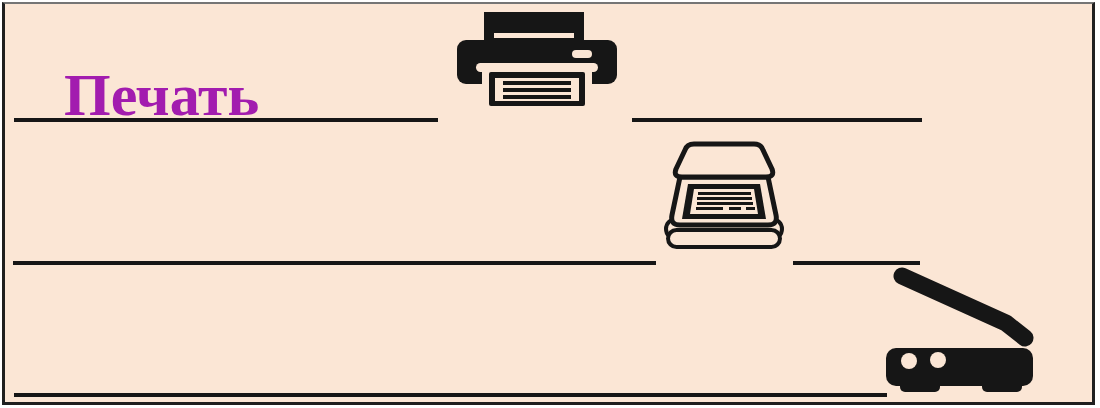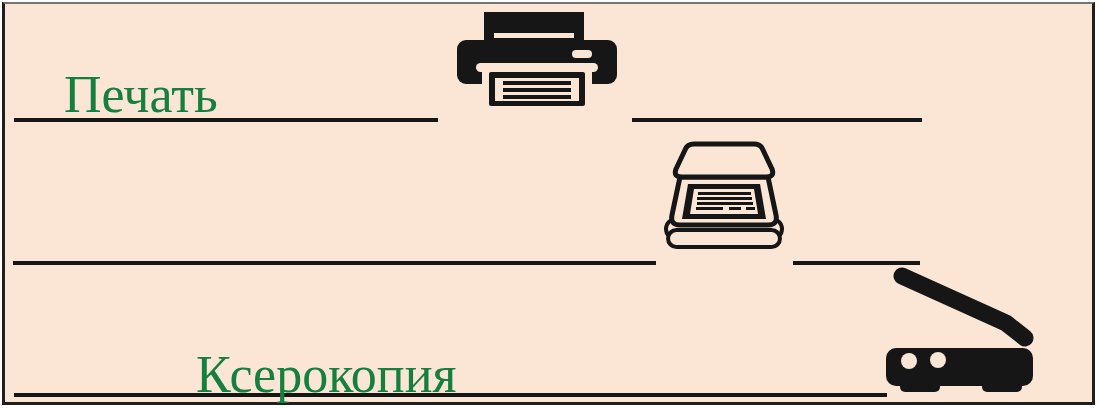--- a/index.html
+++ b/index.html
@@ -21,24 +21,24 @@
     top: 2px;
     right: 5px;
     bottom: 3px;
     background: #fbe6d5;
     border: 3px solid #1f1f1f;
     border-top: 2px solid #757575;
     box-sizing: border-box;
   }
   .label {
     position: absolute;
-    font-weight: 400;
-    font-size: 52px;
+    font-weight: 700;
+    font-size: 60px;
     line-height: 52px;
-    color: #15803d;
+    color: #a21caf;
     white-space: nowrap;
     letter-spacing: 0px;
   }
   .blank {
     position: absolute;
     height: 4px;
     background: #161616;
   }
   .icon {
     position: absolute;
@@ -83,21 +83,20 @@
       <line x1="34" y1="57.5" x2="89" y2="57.5"></line>
       <line x1="34" y1="62.5" x2="90" y2="62.5"></line>
       <line x1="33" y1="67.5" x2="60" y2="67.5"></line>
       <line x1="66" y1="67.5" x2="78" y2="67.5"></line>
       <line x1="83" y1="67.5" x2="92" y2="67.5"></line>
     </g>
     <path d="M31,3 L91,3 Q98,3 100,9 L109,28 Q112,36 103,36 L19,36 Q10,36 13,28 L22,9 Q24,3 31,3 Z" fill="#fbe6d5" stroke="#161616" stroke-width="5" stroke-linejoin="round"></path>
   </svg>
 
   <div class="blank" style="left:14px; top:393px; width:873px;"></div>
-  <div class="label" style="left:196px; top:349px;">Ксерокопия</div>
 
   <svg class="icon" style="left:878px; top:266px;" width="160" height="130" viewBox="0 0 160 130">
     <path d="M24,10 L128,57 L147,72" fill="none" stroke="#161616" stroke-width="17" stroke-linecap="round" stroke-linejoin="round"></path>
     <rect x="22" y="110" width="40" height="16" rx="5" fill="#161616"></rect>
     <rect x="104" y="110" width="40" height="16" rx="5" fill="#161616"></rect>
     <rect x="8" y="82" width="147" height="38" rx="10" fill="#161616"></rect>
     <circle cx="31" cy="95" r="8" fill="#fbe6d5"></circle>
     <circle cx="60" cy="94" r="8" fill="#fbe6d5"></circle>
   </svg>
 

